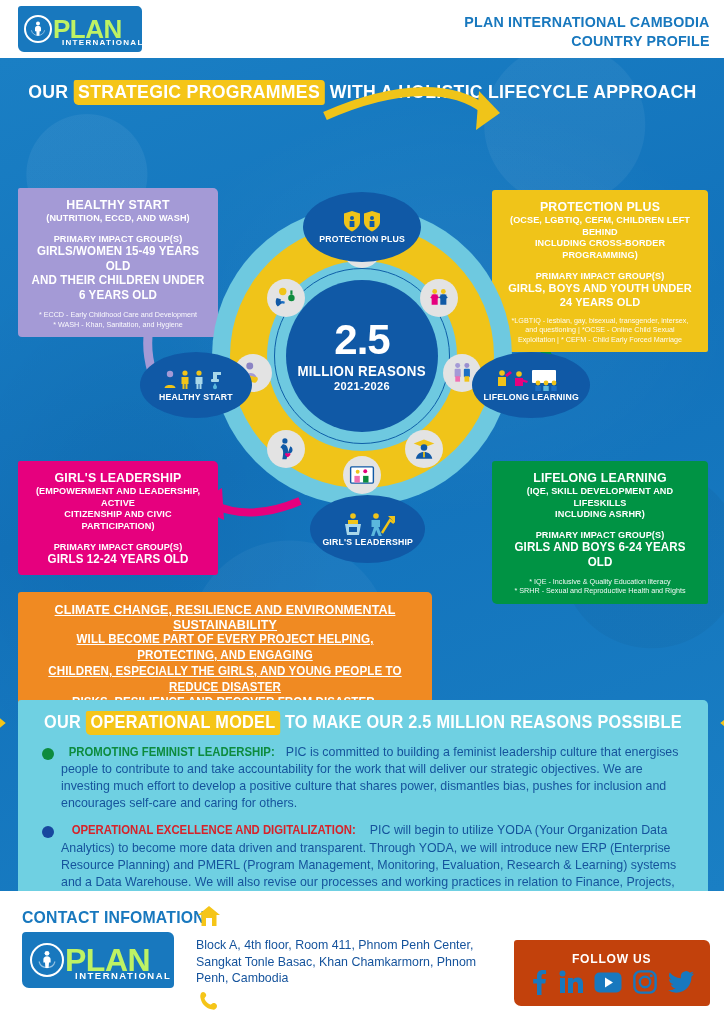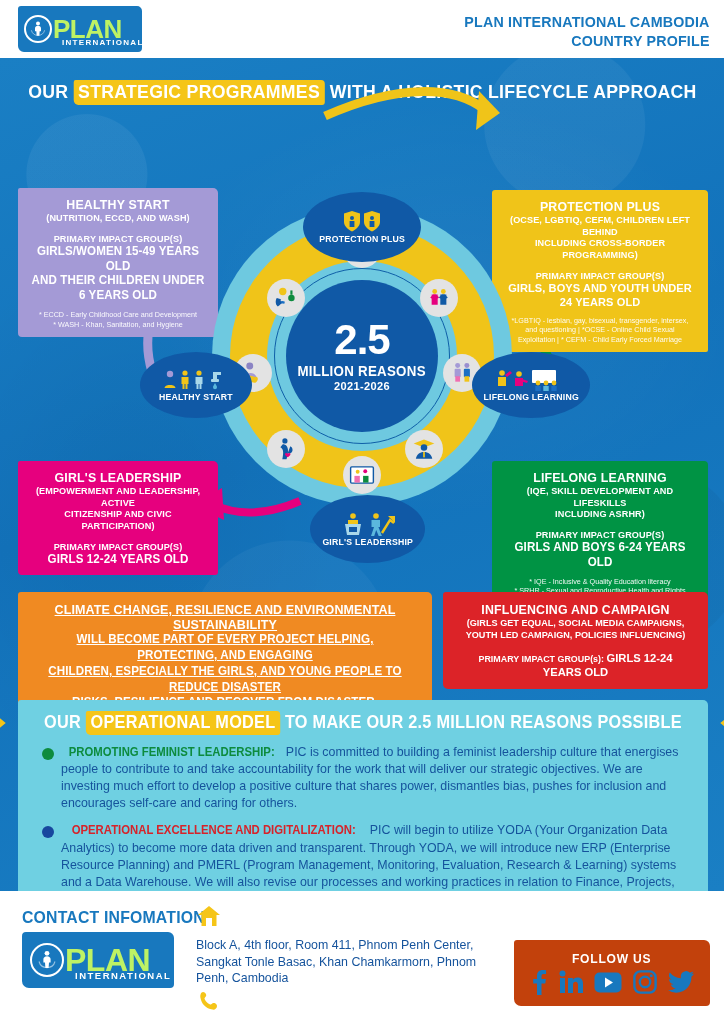--- a/index.html
+++ b/index.html
@@ -275,29 +275,20 @@
     <div class="tn" style="margin-top:0">* SRHR - Sexual and Reproductive Health and Rights</div>
   </div>
 
   <div class="pbox box-climate">
     <div class="c1">CLIMATE CHANGE, RESILIENCE AND ENVIRONMENTAL SUSTAINABILITY</div>
     <div class="c2">WILL BECOME PART OF EVERY PROJECT HELPING, PROTECTING, AND ENGAGING</div>
     <div class="c2">CHILDREN, ESPECIALLY THE GIRLS, AND YOUNG PEOPLE TO REDUCE DISASTER</div>
     <div class="c2">RISKS, RESILIENCE AND RECOVER FROM DISASTER.</div>
   </div>
 
-  <div class="pbox box-influence">
-    <div class="i1">INFLUENCING AND CAMPAIGN</div>
-    <div class="i2">(GIRLS GET EQUAL, SOCIAL MEDIA CAMPAIGNS,</div>
-    <div class="i2">YOUTH LED CAMPAIGN, POLICIES INFLUENCING)</div>
-    <div class="i3">
-      <span>PRIMARY IMPACT GROUP(s):</span>
-      <b>GIRLS 12-24 YEARS OLD</b>
-    </div>
-  </div>
 
   <div class="wheel">
     <div class="ring ring1"></div>
     <div class="ring ring2"></div>
     <div class="ring ring3"></div>
     <div class="ring ring4"></div>
     <div class="ring ring5"></div>
     <div class="center-text">
       <div class="c-num">2.5</div>
       <div class="c-mid">MILLION REASONS</div>

